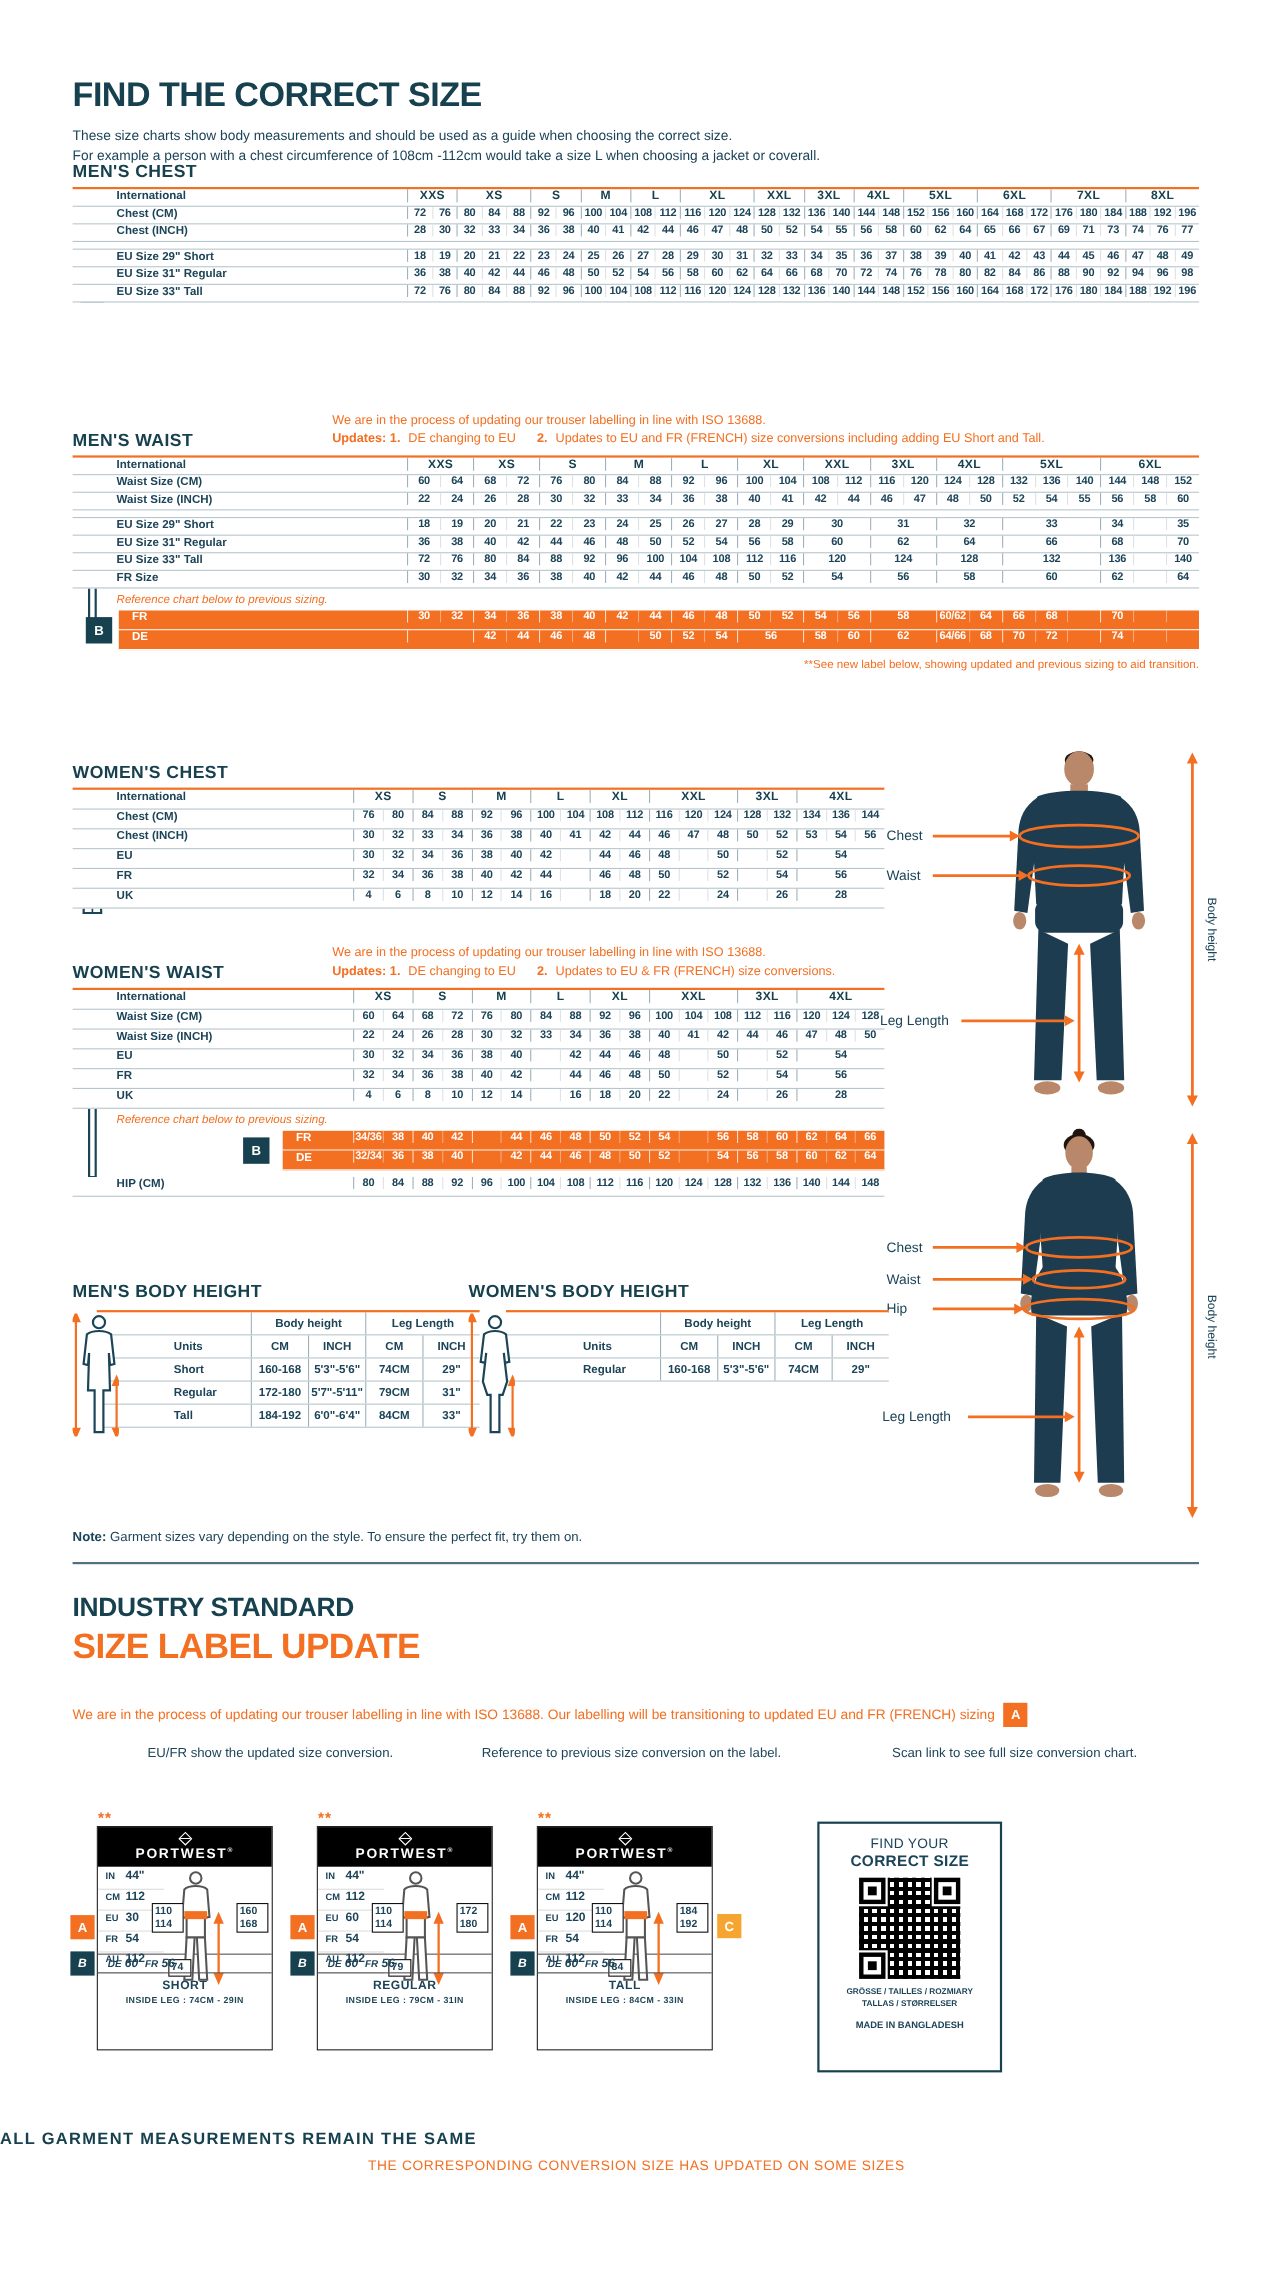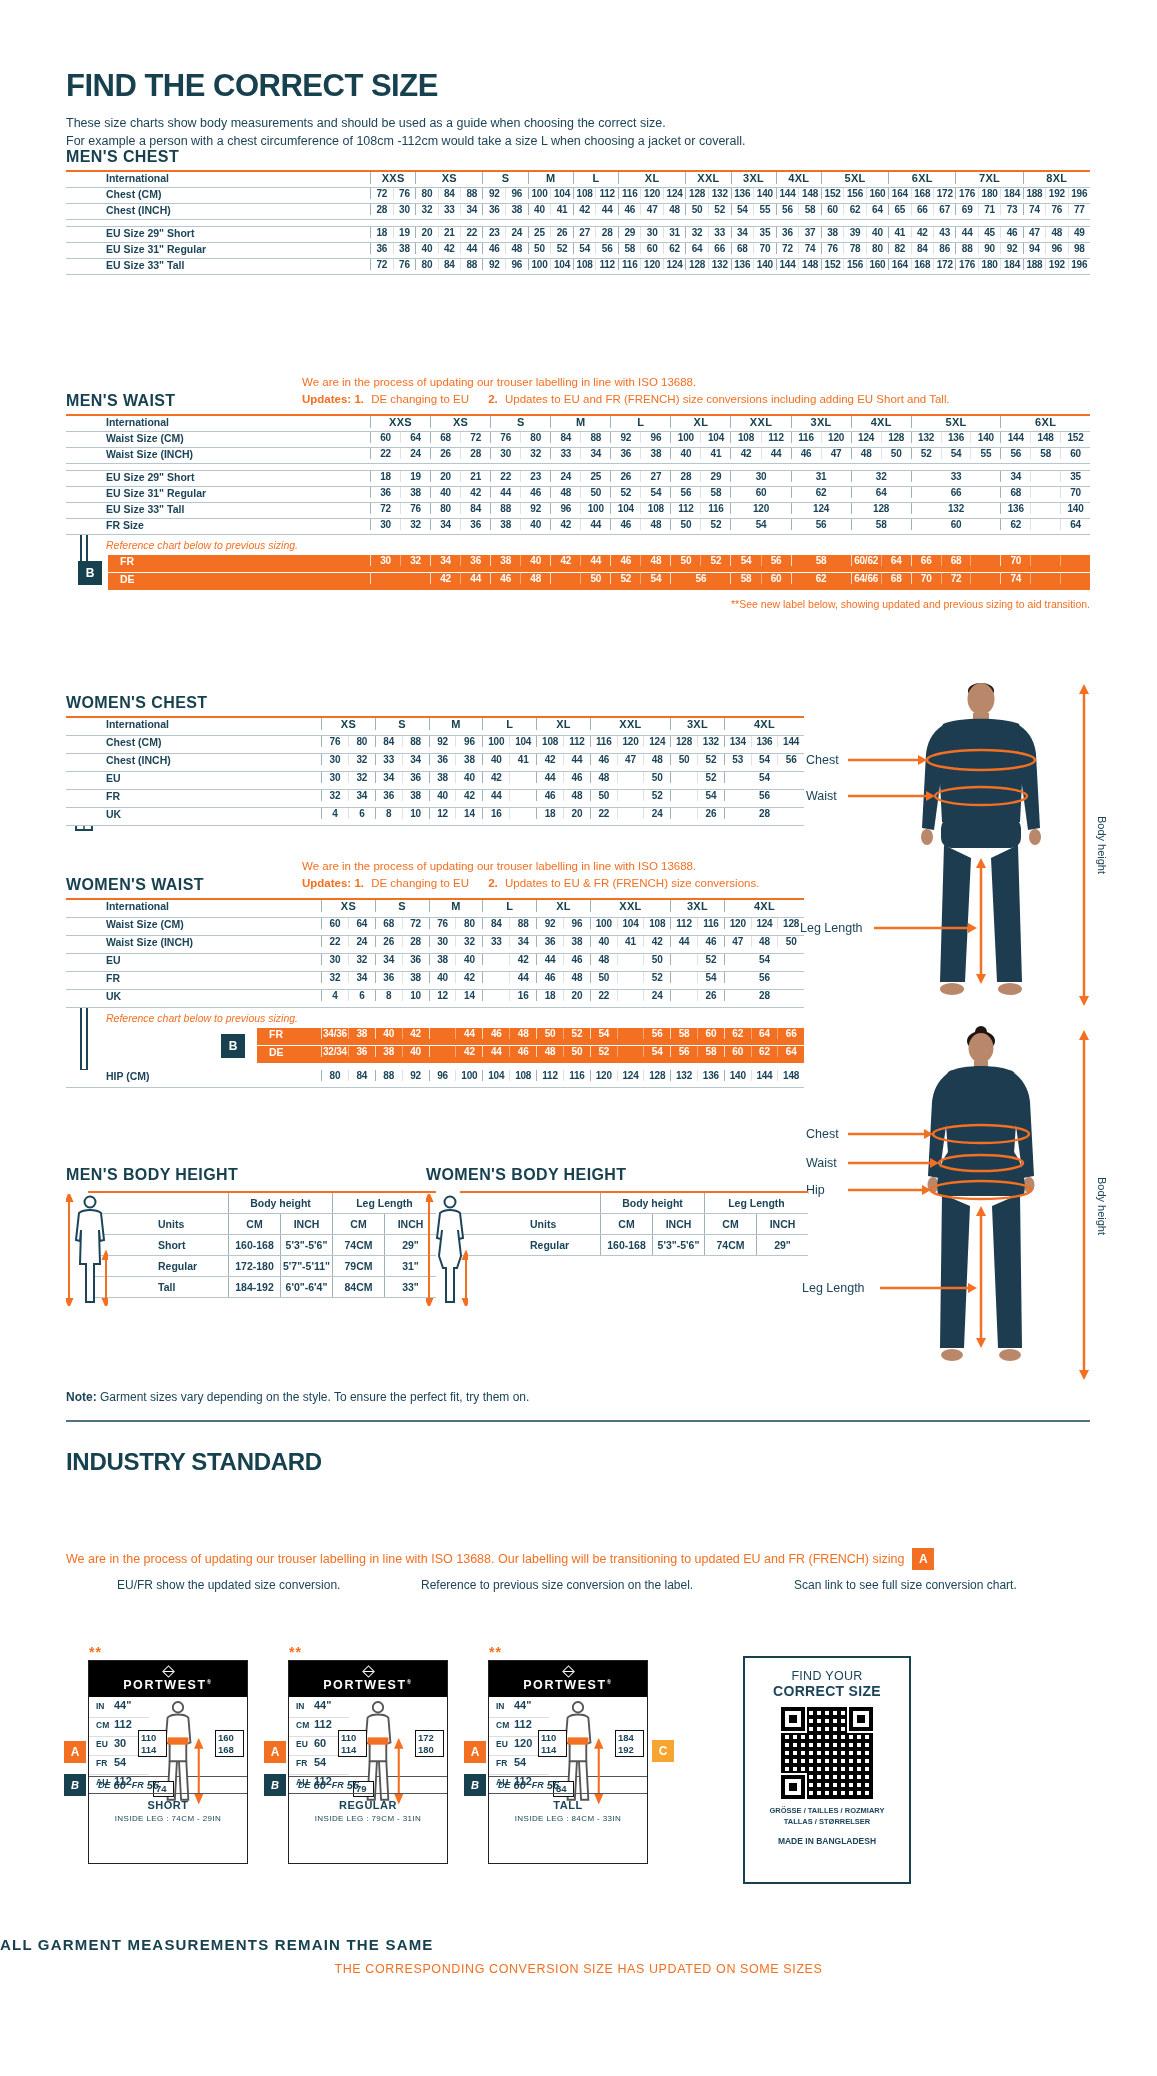--- a/index.html
+++ b/index.html
@@ -78,21 +78,21 @@
   
   .noteline{font-size:12px;color:#1c4458}
   .noteline b{font-weight:800}
   .divider{height:2px;background:#4f7181;width:1024px}
   .ind-h1{font-size:24px;font-weight:800;color:#17414f;letter-spacing:-.3px}
   .ind-h2{font-size:32px;font-weight:800;color:#f36f21;letter-spacing:-.5px;margin-top:2px}
   .ind-para{font-size:12.5px;color:#f36f21;display:flex;align-items:center;gap:8px;width:1024px}
   .bdg{width:22px;height:22px;display:inline-flex;align-items:center;justify-content:center;
        color:#fff;font-size:12px;font-weight:800;flex:0 0 auto}
   .bdg-a{background:#f36f21}.bdg-c{background:#f7a531}
-  .legend-item{position:absolute;display:flex;align-items:flex-start;gap:3px;font-size:12px;color:#1c4458}
+  .legend-item{position:absolute;display:flex;align-items:flex-end;gap:20px;font-size:12px;color:#1c4458}
   .legend-item:nth-child(1){left:92px}.legend-item:nth-child(2){left:396px}.legend-item:nth-child(3){left:769px}
 
   
   .card{position:absolute;top:1660px;width:160px;height:204px;border:1px solid #222;background:#fff}
   .card:nth-of-type(1){left:88px}.card:nth-of-type(2){left:288px}.card:nth-of-type(3){left:488px}
   .stars{position:absolute;top:-17px;left:0;color:#f36f21;font-weight:800;font-size:14px;letter-spacing:1px}
   .chead{height:36px;background:#000;color:#fff;display:flex;flex-direction:column;
          align-items:center;justify-content:center}
   .dmd{width:9px;height:9px;border:1.5px solid #fff;transform:rotate(45deg);margin-bottom:2px;
        background:linear-gradient(135deg,transparent 44%,#fff 44%,#fff 56%,transparent 56%)}
@@ -111,21 +111,21 @@
   .legbox{left:64px;top:84px;width:21px}
   .abadge{position:absolute;left:-25px;top:44px}
   .cde{position:relative;height:17px;display:flex;align-items:center;padding-left:9px;
        border-bottom:1px solid #555;font-style:italic}
   .cde .k{font-size:9px;font-weight:800}
   .cde .vv{font-size:11px;font-weight:800;margin:0 6px 0 3px}
   .cde .bbadge2{position:absolute;left:-25px;top:-3px;width:22px;height:22px;background:#17414f;
         color:#fff;display:flex;align-items:center;justify-content:center;font-size:11px;font-weight:800}
   .cfoot{height:48px;text-align:center;padding-top:5px}
   .cfit{font-size:11px;font-weight:800;letter-spacing:.5px}
-  .cleg{font-size:8px;letter-spacing:.4px;margin-top:3px;font-weight:400}
+  .cleg{font-size:8px;letter-spacing:.4px;margin-top:3px;font-weight:700}
 
   
   .qrbox{position:absolute;left:743px;top:1656px;width:168px;height:228px;border:2px solid #17414f;
          text-align:center;padding-top:11px}
   .qr1{font-size:12.5px;letter-spacing:.3px}
   .qr2{font-size:14px;font-weight:800;letter-spacing:.3px}
   .qr{width:92px;height:92px;margin:8px auto 6px;position:relative;
       background:repeating-linear-gradient(0deg,#000 0 4px,transparent 4px 8px),
                  repeating-linear-gradient(90deg,#000 0 4px,#fff 4px 8px)}
   .fd{position:absolute;width:24px;height:24px;border:4px solid #000;background:#fff;box-shadow:0 0 0 2px #fff}
@@ -2007,20 +2007,21 @@
   </div>
 
   <div class="noteline abs" style="left:66px;top:1390px">
     <b>Note:</b>
     <span>Garment sizes vary depending on the style. To ensure the perfect fit, try them on.</span>
   </div>
   <div class="divider abs" style="left:66px;top:1420px"></div>
 
   <div class="abs" style="left:66px;top:1448px">
     <div class="ind-h1">INDUSTRY STANDARD</div>
+    <div class="ind-h2">SIZE LABEL UPDATE</div>
   </div>
 
   <div class="ind-para abs" style="left:66px;top:1548px">
     <span>We are in the process of updating our trouser labelling in line with ISO 13688. Our labelling will be transitioning to updated EU and FR (FRENCH) sizing</span>
     <span class="bdg bdg-a">A</span>
   </div>
 
   <div class="abs" style="left:0;top:1578px;width:1157px;height:24px">
 
   <div class="legend-item">

